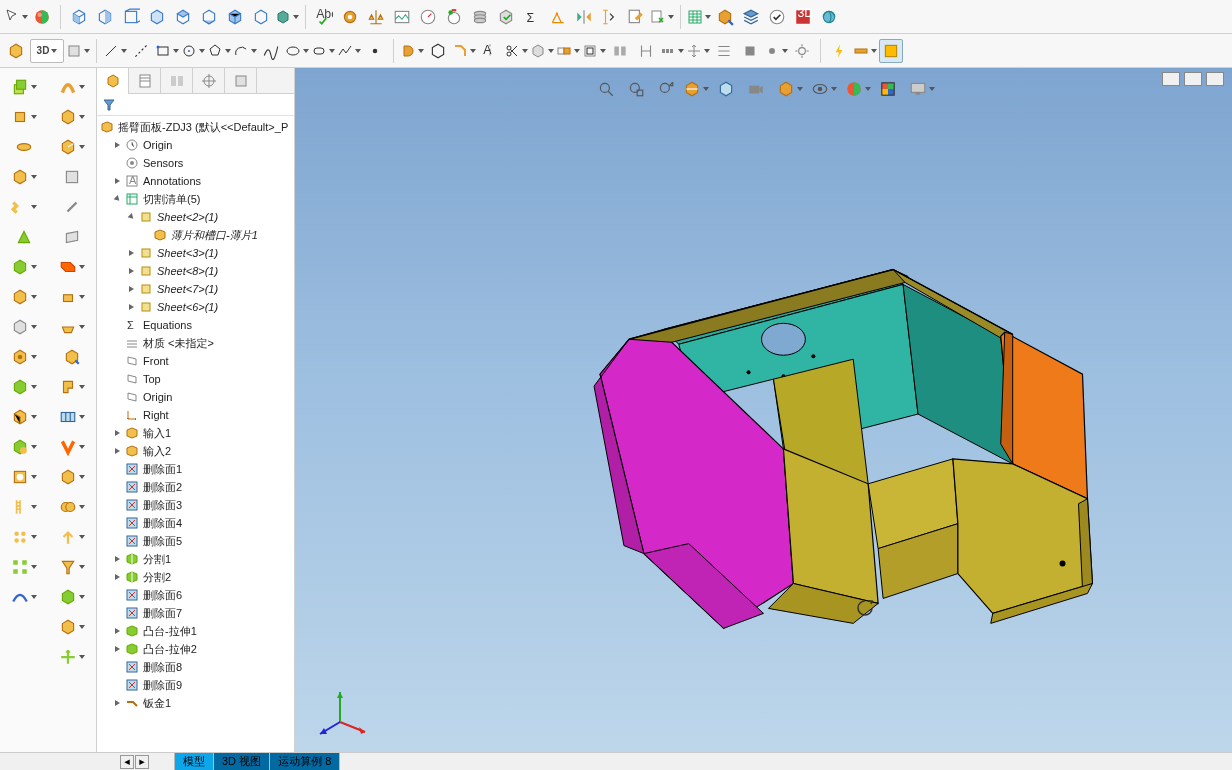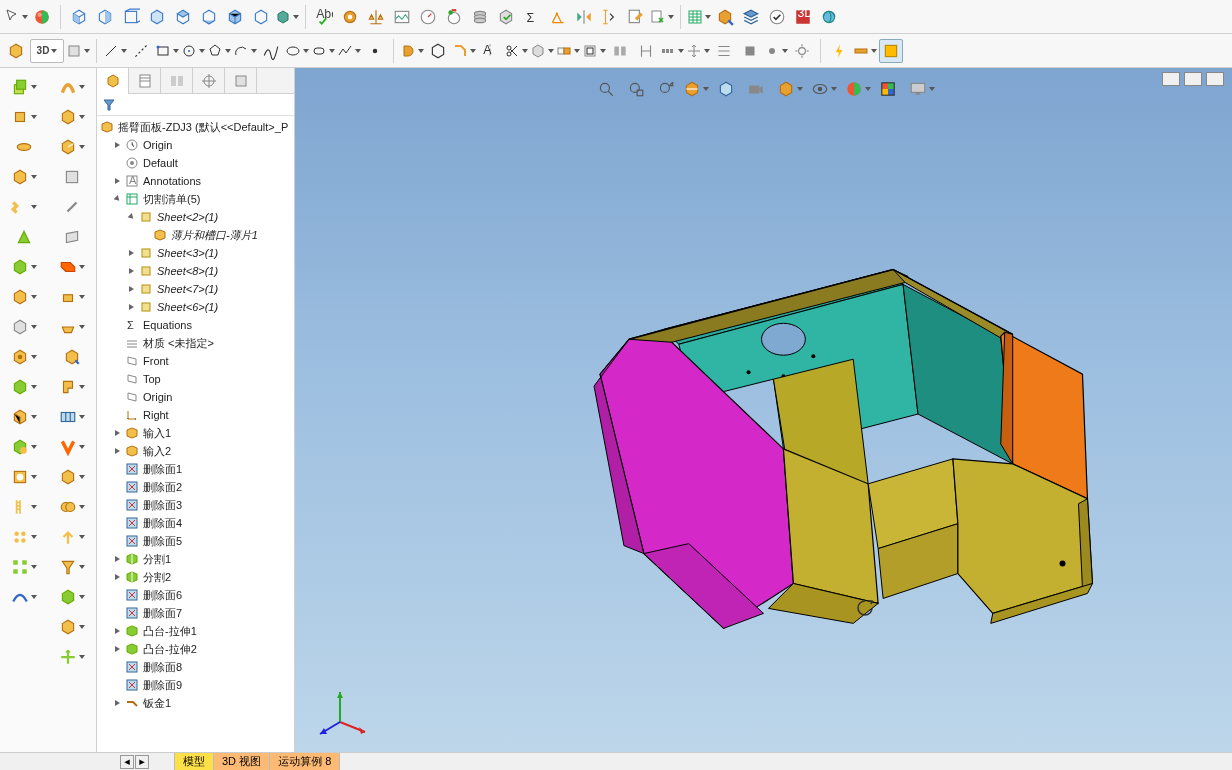--- a/index.html
+++ b/index.html
@@ -52,22 +52,22 @@
 .view-ctrls .wbtn { width: 18px; height: 14px; border: 1px solid #888; background: #f0f0f0; cursor: pointer; }
 
 .model-svg { position: absolute; top: 28px; left: 0; width: 100%; height: calc(100% - 28px); }
 
 .rotate-cursor { position: absolute; left: 560px; top: 530px; font-size: 16px; color: #333; }
 
 .axis-gizmo { position: absolute; left: 20px; bottom: 10px; width: 60px; height: 60px; }
 
 
 .bottom { height: 18px; background: #f0f0f0; border-top: 1px solid #ccc; display: flex; align-items: center; padding-left: 120px; }
-.bottom .btab { padding: 1px 8px; border: 1px solid #bbb; border-top: none; background: #fdba74; font-size: 11px; margin-right: -1px; cursor: pointer; }
-.bottom .btab.active { background: #fde047; }
+.bottom .btab { padding: 1px 8px; border: 1px solid #bbb; border-top: none; background: #0369a1; font-size: 11px; margin-right: -1px; cursor: pointer; }
+.bottom .btab.active { background: #0ea5e9; }
 
 ::-webkit-scrollbar { width: 14px; height: 14px; }
 ::-webkit-scrollbar-thumb { background: #c0c0c0; border: 2px solid #f0f0f0; border-radius: 7px; }
 ::-webkit-scrollbar-track { background: #f0f0f0; }
 ::-webkit-scrollbar-button { height: 14px; background: #e0e0e0; }
 </style>
 </head>
 <body>
 
 <div class="toolbar">
@@ -714,21 +714,21 @@
           <span class="tlabel">Origin</span>
         </div>
       <div class="tree-row pad1">
           <span class="tw none"></span>
           <span class="ticon">
             <svg viewBox="0 0 14 14">
               <circle cx="7" cy="7" r="5" fill="#fff" stroke="#888"></circle>
               <circle cx="7" cy="7" r="2" fill="#888"></circle>
             </svg>
           </span>
-          <span class="tlabel">Default</span>
+          <span class="tlabel">Sensors</span>
         </div>
       <div class="tree-row pad1">
           <span class="tw"></span>
           <span class="ticon">
             <svg viewBox="0 0 14 14">
               <rect x="2" y="2" width="10" height="10" fill="none" stroke="#888"></rect>
               <text x="4" y="10" font-size="8" fill="#888">A</text>
             </svg>
           </span>
           <span class="tlabel">Annotations</span>

